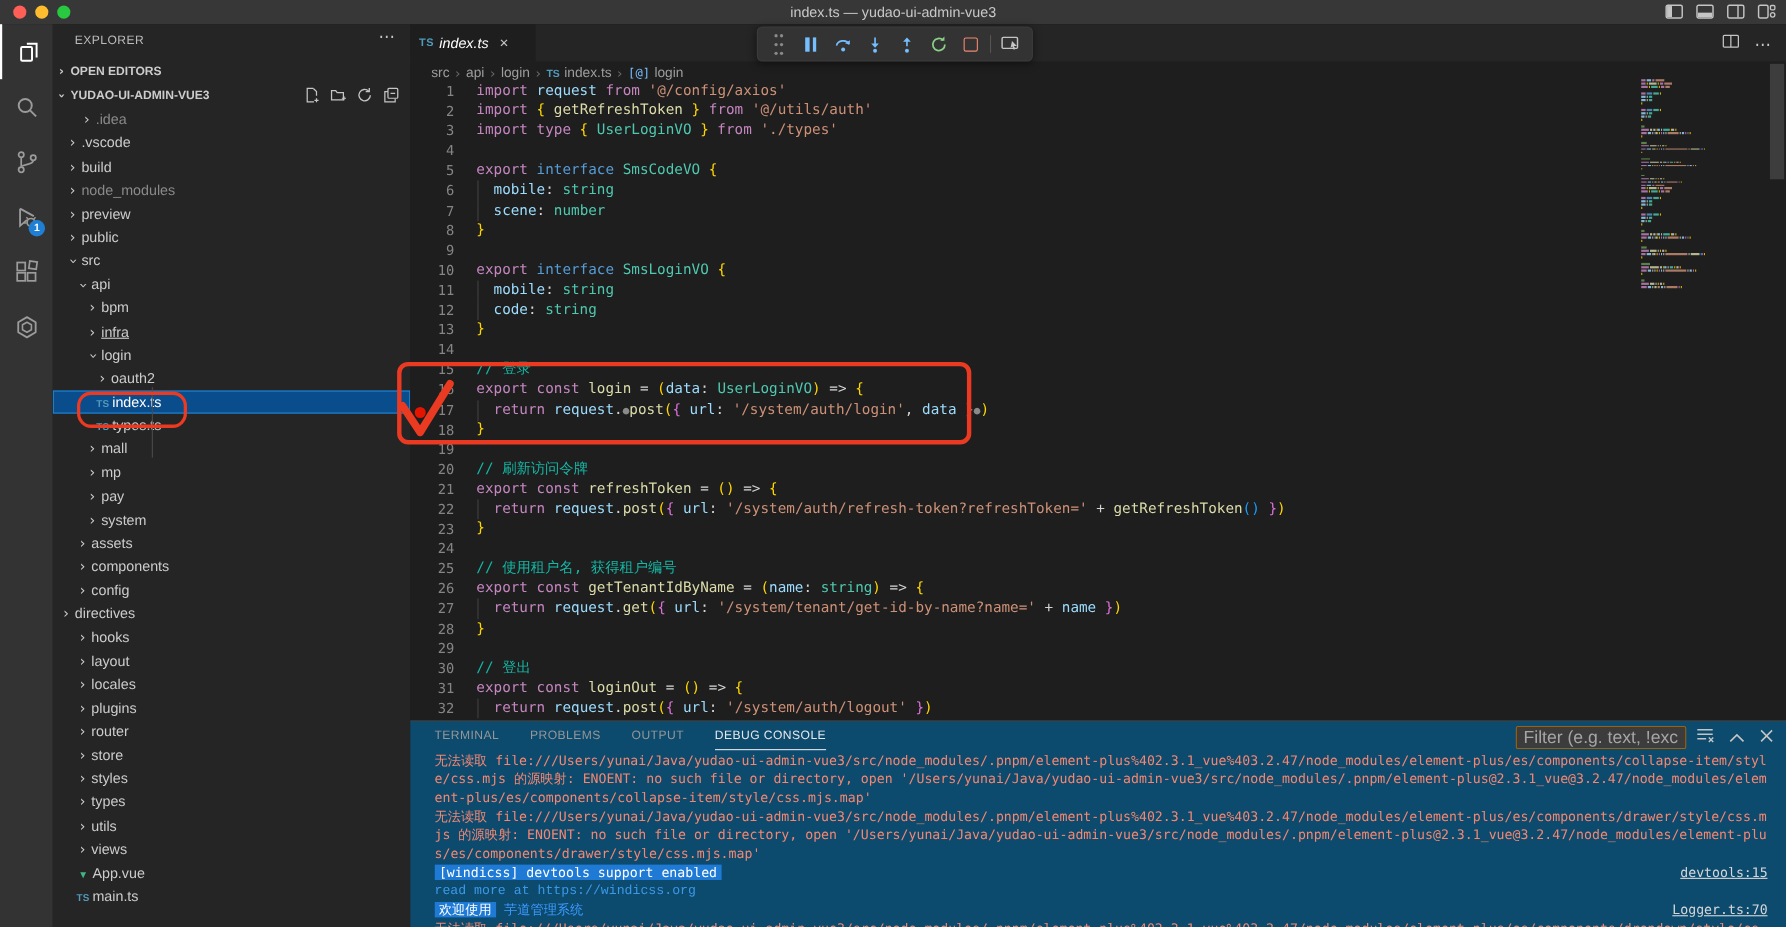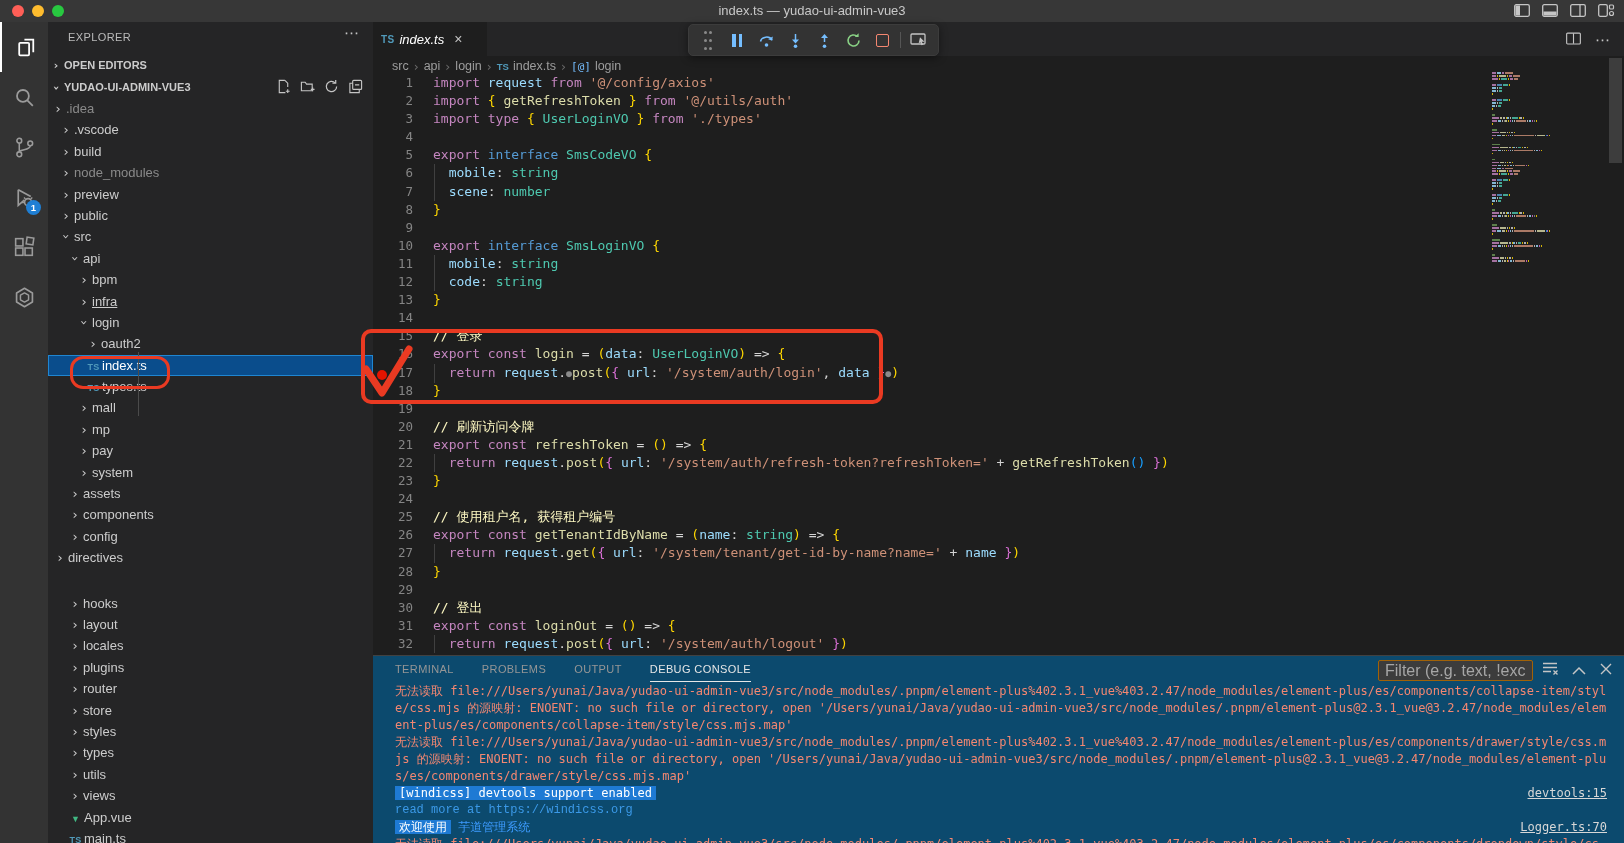--- a/index.html
+++ b/index.html
@@ -48,21 +48,21 @@
   .bc-sep{margin:0 5px;color:#6a6a6a;font-family:"DejaVu Sans",sans-serif;}
   .bc-badge{font-size:9.5px;font-weight:bold;color:#519aba;margin-right:4px;}
   .bc-sym{color:#75beff;font-family:"DejaVu Sans Mono",monospace;font-size:11px;margin-right:4px;}
   
   #code{position:absolute;left:0;top:52px;width:1115px;font-family:"DejaVu Sans Mono",monospace;font-size:13px;}
   .cl{position:relative;height:18.1px;line-height:18.1px;white-space:pre;}
   .num{position:absolute;left:0;width:40px;text-align:right;color:#858585;font-size:12.5px;}
   .ltxt{position:absolute;left:60px;}
   .cl.g .ltxt::before{content:"";position:absolute;left:1px;top:0;bottom:0;width:1px;background:#404040;}
   .t-kw{color:#C586C0}.t-kwb{color:#569CD6}.t-type{color:#4EC9B0}.t-fn{color:#DCDCAA}
-  .t-var{color:#9CDCFE}.t-str{color:#CE9178}.t-cm{color:#fef9c3}.t-op{color:#D4D4D4}.t-txt{color:#D4D4D4}
+  .t-var{color:#9CDCFE}.t-str{color:#CE9178}.t-cm{color:#14b8a6}.t-op{color:#D4D4D4}.t-txt{color:#D4D4D4}
   .t-b1{color:#FFD700}.t-b2{color:#DA70D6}.t-b3{color:#179FFF}
   .t-dot{color:#8a8a8a;font-size:10px;}
   
   #minimap{position:absolute;left:1119px;top:50px;width:58px;cursor:pointer;}
   .mm-row{display:flex;gap:1px;height:1.8px;margin-bottom:1.2px;}
   .mm-row span{display:block;height:1.8px;opacity:.8;}
   .ed-scroll{position:absolute;left:1236px;top:36px;width:13px;height:105px;background:rgba(121,121,121,.35);cursor:pointer;}
   
   .dbgbar{position:absolute;left:315px;top:2px;height:30px;display:flex;align-items:center;gap:7px;padding:0 8px;
           background:#333333;border:1px solid #3c3c3c;border-radius:5px;box-shadow:0 2px 8px rgba(0,0,0,.45);}
@@ -215,21 +215,21 @@
           </span>
         <span>
             <svg width="15" height="15" viewBox="0 0 16 16">
               <rect x="5" y="1.5" width="9.5" height="9.5" rx="1" fill="none" stroke="#c5c5c5" stroke-width="1.2"></rect>
               <path d="M5 4.5H2v10h10v-3M7.5 6.2h4.5" stroke="#c5c5c5" stroke-width="1.2" fill="none"></path>
             </svg>
           </span>
       </span>
     </div>
     <div id="tree">
-        <div class="row dim" style="padding-left: 2px;"><span class="chev">›</span><span>.idea</span></div>
+        <div class="row dim" style="padding-left: 23px;"><span class="chev">›</span><span>.idea</span></div>
         <div class="row" style="padding-left: 10px;"><span class="chev">›</span><span>.vscode</span></div>
         <div class="row" style="padding-left: 10px;"><span class="chev">›</span><span>build</span></div>
         <div class="row dim" style="padding-left: 10px;"><span class="chev">›</span><span>node_modules</span></div>
         <div class="row" style="padding-left: 10px;"><span class="chev">›</span><span>preview</span></div>
         <div class="row" style="padding-left: 10px;"><span class="chev">›</span><span>public</span></div>
         <div class="row" style="padding-left: 10px;"><span class="chev open">›</span><span>src</span></div>
         <div class="row" style="padding-left: 19px;"><span class="chev open">›</span><span>api</span></div>
         <div class="row" style="padding-left: 28px;"><span class="chev">›</span><span>bpm</span></div>
         <div class="row" style="padding-left: 28px; text-decoration: underline;"><span class="chev">›</span><span>infra</span></div>
         <div class="row" style="padding-left: 28px;"><span class="chev open">›</span><span>login</span></div>
@@ -237,21 +237,21 @@
         <div class="row selected" style="padding-left: 37px;"><span class="fic"><span class="ts-badge">TS</span></span><span>index.ts</span></div>
         <div class="row" style="padding-left: 37px;"><span class="fic"><span class="ts-badge">TS</span></span><span>types.ts</span></div>
         <div class="row" style="padding-left: 28px;"><span class="chev">›</span><span>mall</span></div>
         <div class="row" style="padding-left: 28px;"><span class="chev">›</span><span>mp</span></div>
         <div class="row" style="padding-left: 28px;"><span class="chev">›</span><span>pay</span></div>
         <div class="row" style="padding-left: 28px;"><span class="chev">›</span><span>system</span></div>
         <div class="row" style="padding-left: 19px;"><span class="chev">›</span><span>assets</span></div>
         <div class="row" style="padding-left: 19px;"><span class="chev">›</span><span>components</span></div>
         <div class="row" style="padding-left: 19px;"><span class="chev">›</span><span>config</span></div>
         <div class="row" style="padding-left: 4px;"><span class="chev">›</span><span>directives</span></div>
-        <div class="row" style="padding-left: 19px; margin-top: 24px;"><span class="chev">›</span><span>hooks</span></div>
+        <div class="row" style="padding-left: 19px;"><span class="chev">›</span><span>hooks</span></div>
         <div class="row" style="padding-left: 19px;"><span class="chev">›</span><span>layout</span></div>
         <div class="row" style="padding-left: 19px;"><span class="chev">›</span><span>locales</span></div>
         <div class="row" style="padding-left: 19px;"><span class="chev">›</span><span>plugins</span></div>
         <div class="row" style="padding-left: 19px;"><span class="chev">›</span><span>router</span></div>
         <div class="row" style="padding-left: 19px;"><span class="chev">›</span><span>store</span></div>
         <div class="row" style="padding-left: 19px;"><span class="chev">›</span><span>styles</span></div>
         <div class="row" style="padding-left: 19px;"><span class="chev">›</span><span>types</span></div>
         <div class="row" style="padding-left: 19px;"><span class="chev">›</span><span>utils</span></div>
         <div class="row" style="padding-left: 19px;"><span class="chev">›</span><span>views</span></div>
         <div class="row" style="padding-left: 19px;"><span class="fic"><span class="vue-badge">▼</span></span><span>App.vue</span></div>

